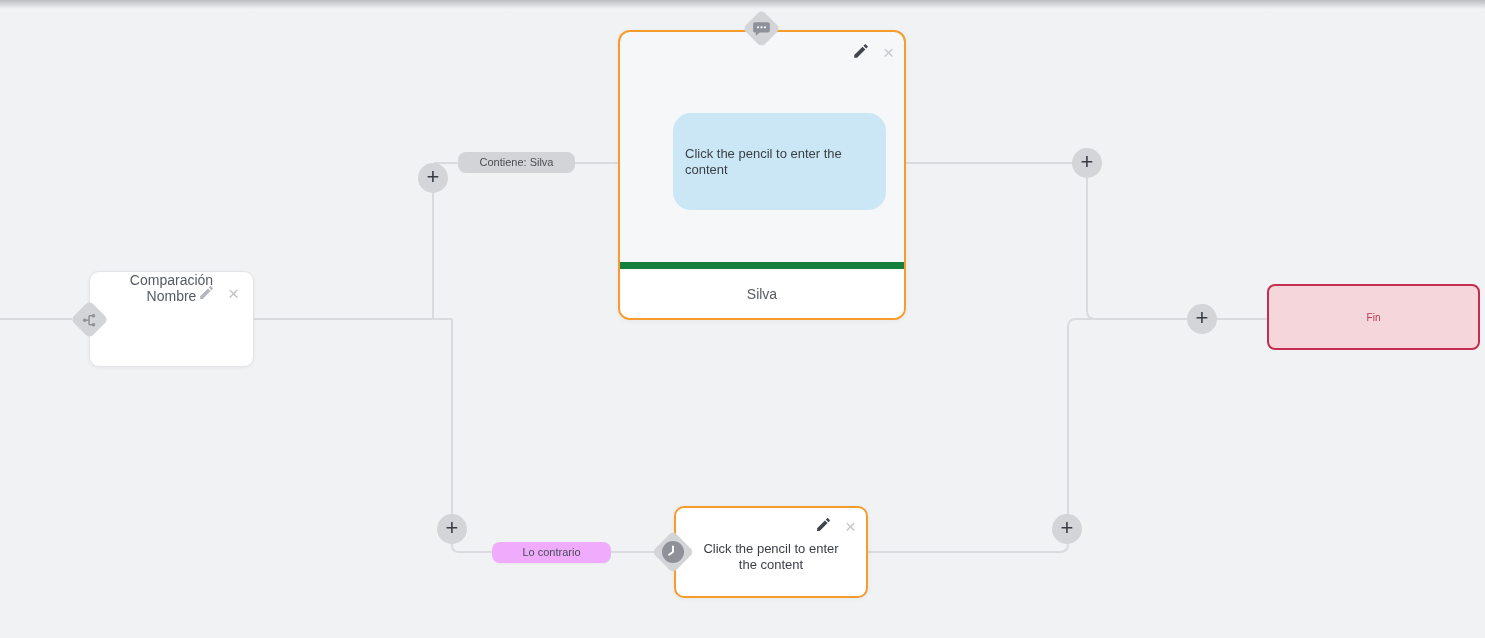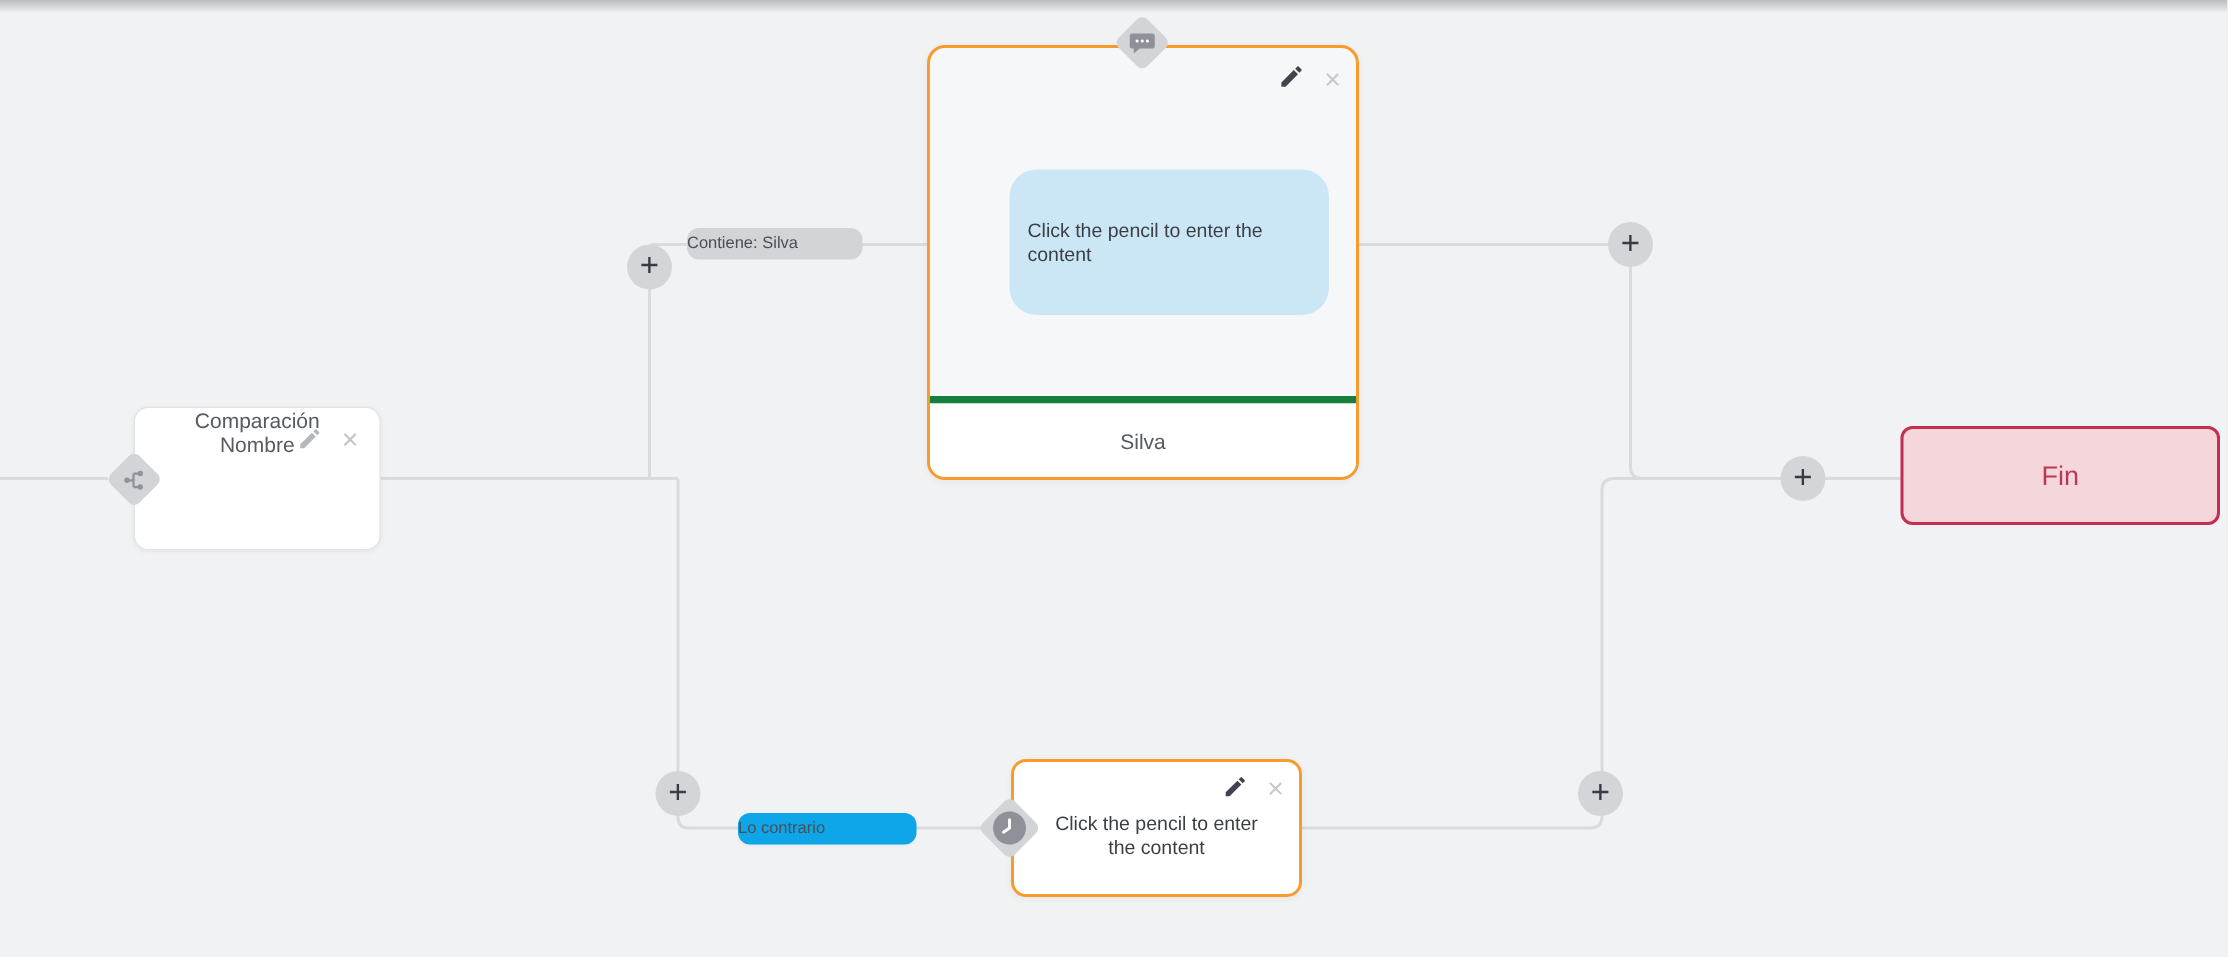--- a/index.html
+++ b/index.html
@@ -12,24 +12,24 @@
     position:absolute; left:0; top:0; width:100%; height:9px; z-index:6;
     background:linear-gradient(to bottom, rgba(120,123,130,.45), rgba(241,242,244,0));
     pointer-events:none;
   }
   svg.wires{position:absolute; left:0; top:0; z-index:1;}
   svg.wires path{stroke:#d9dbde; stroke-width:2; fill:none;}
 
   
   .pill{
     position:absolute; z-index:2; height:21px; line-height:21px;
-    border-radius:8px; font-size:11px; color:#4a4e55; text-align:left;
+    border-radius:8px; font-size:11px; color:#4a4e55; text-align:center;
   }
   .pill.gray{background:#d2d4d8;}
-  .pill.white{background:#0ea5e9; box-shadow:0 1px 2px rgba(0,0,0,.04);}
+  .pill.white{background:#f0abfc; box-shadow:0 1px 2px rgba(0,0,0,.04);}
 
   
   .plus{
     position:absolute; z-index:2; width:30px; height:30px; border-radius:50%;
     background:#d3d5d9; color:#373b44; font-size:22px; font-weight:400;
     display:flex; align-items:center; justify-content:center; line-height:1;
     cursor:pointer; user-select:none; padding-bottom:2px; box-sizing:border-box;
   }
 
   
@@ -62,41 +62,41 @@
   }
   .bubble{
     position:absolute; left:53px; top:81px; width:213px; height:97px;
     background:#cbe7f6; border-radius:18px; box-sizing:border-box;
     display:flex; align-items:center;
     padding:0 26px 0 12px;
     font-size:13px; line-height:16px; color:#3a3f46;
   }
   .msg-footer{
     position:absolute; left:0; bottom:0; width:100%; height:49px;
-    background:#ffffff; border-top:5px solid #15803d;
+    background:#ffffff; border-top:7px solid #15803d;
     border-radius:0 0 10px 10px;
     display:flex; align-items:center; justify-content:center;
     font-size:14px; color:#565b63;
   }
 
   
   .node.delay{
     left:674px; top:506px; width:194px; height:92px;
     background:#ffffff; border:2px solid #f89b2d; border-radius:10px;
     box-shadow:0 1px 5px rgba(0,0,0,.05);
     display:flex; align-items:center; justify-content:center; text-align:center;
     font-size:13px; line-height:16px; color:#3a3f46; padding:10px 18px 0 18px;
   }
 
   
   .node.end{
     left:1267px; top:284px; width:213px; height:66px;
     background:#f5d7db; border:2px solid #c42e50; border-radius:8px;
     display:flex; align-items:center; justify-content:center;
-    font-size:18px; color:#b93a56; cursor:pointer;
+    font-size:10px; color:#b93a56; cursor:pointer;
   }
 </style>
 </head>
 <body>
 
 <div class="canvas">
   <div class="top-shade"></div>
 
   <svg class="wires" width="1485" height="638">
     <path d="M 0 319 H 72"></path>

